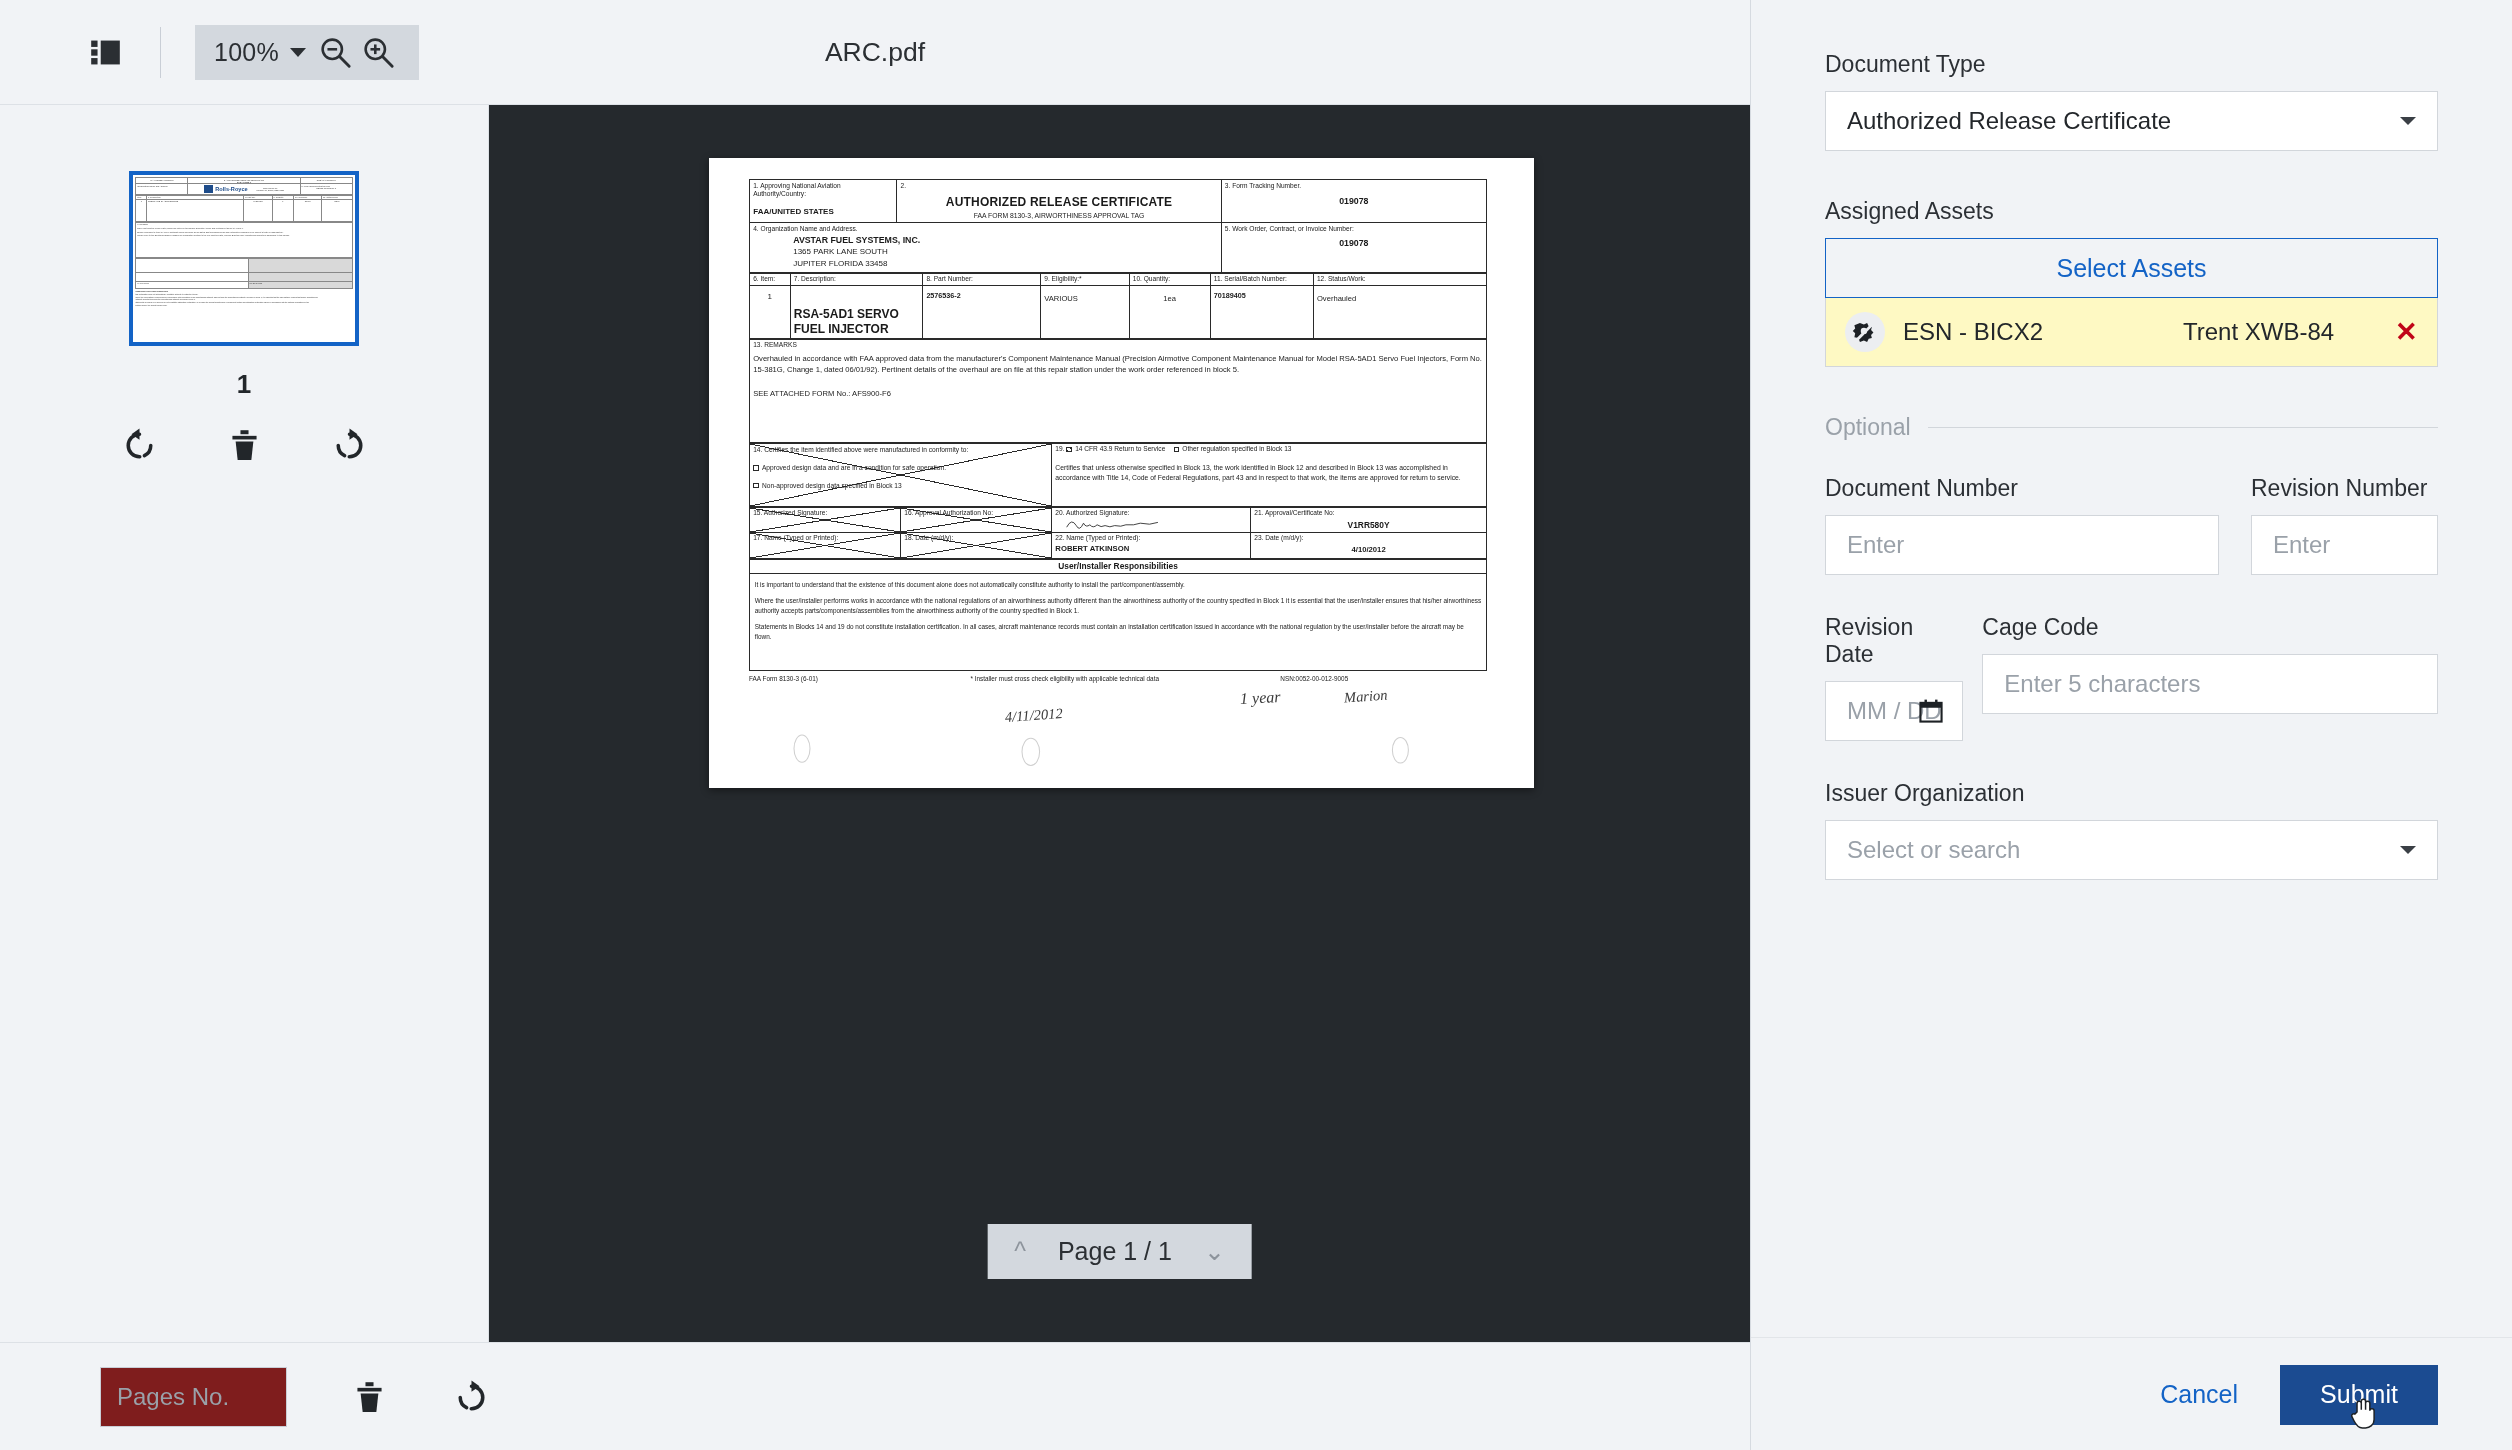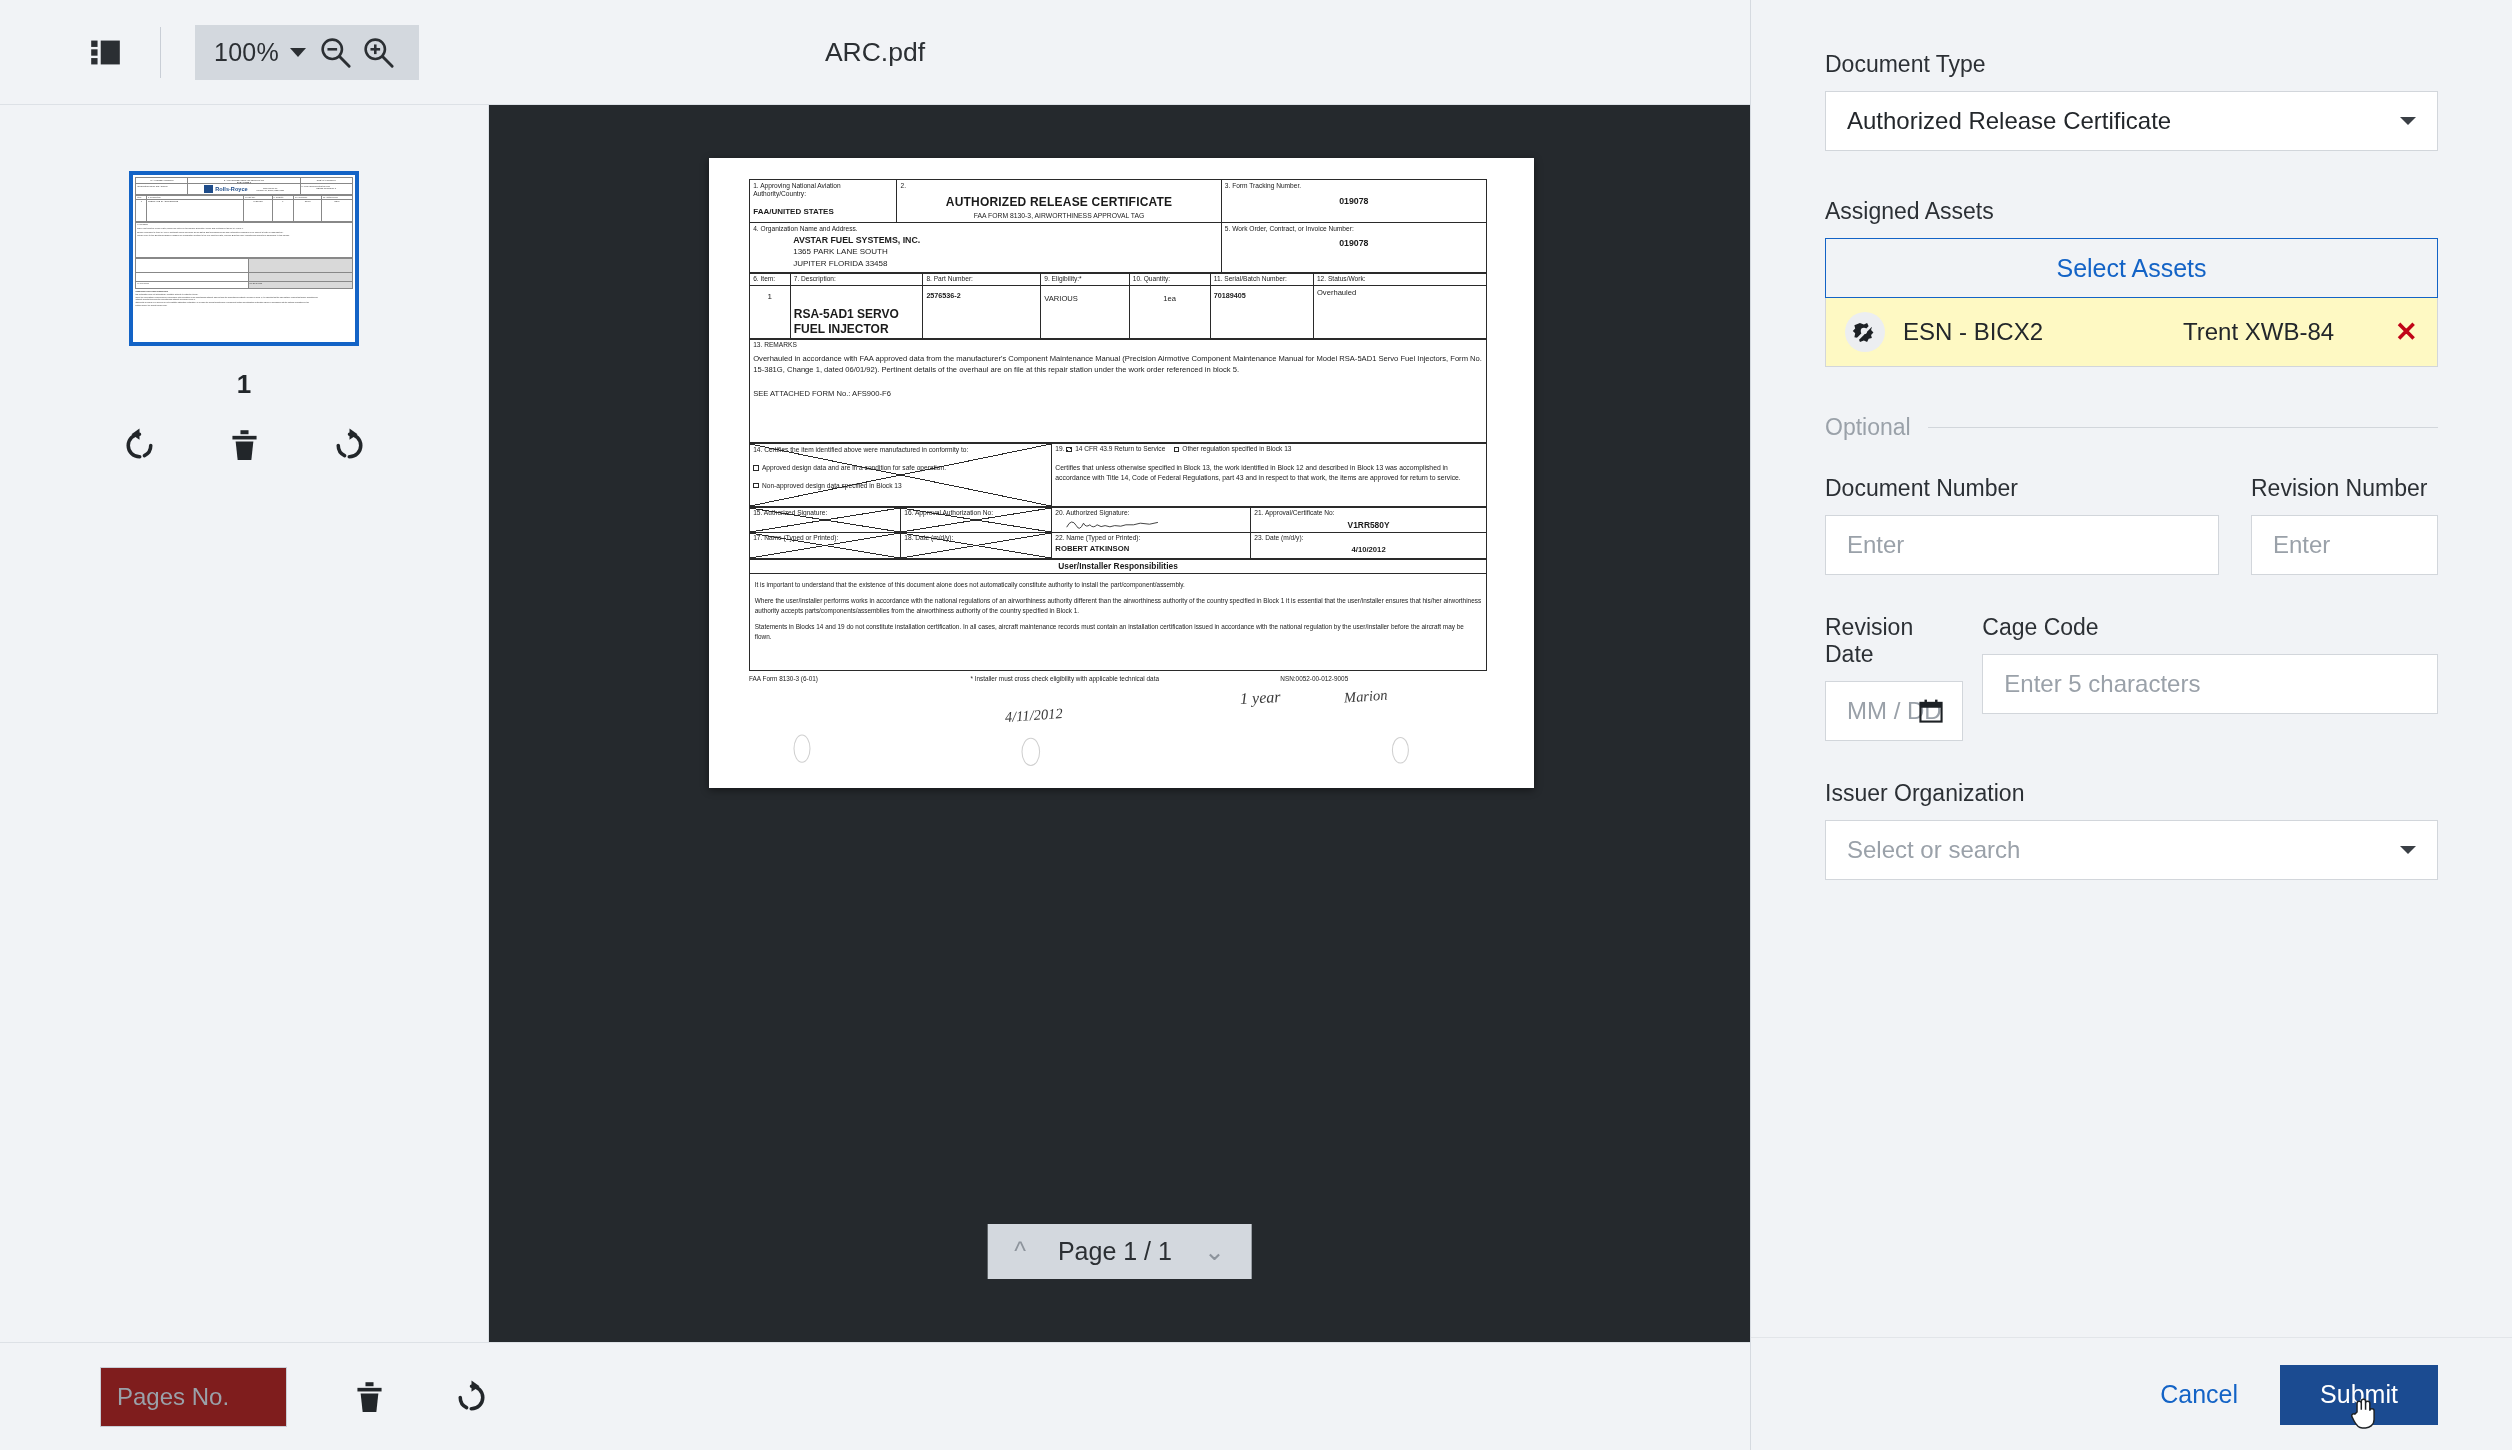--- a/index.html
+++ b/index.html
@@ -349,21 +349,21 @@
                 <td style="width:14%">11. Serial/Batch Number:</td>
                 <td>12.    Status/Work:</td>
               </tr>
               <tr style="height:27px">
                 <td class="ctr" style="font-size:8px;padding-top:6.4px">1</td>
                 <td class="t-b" style="font-size:12px;padding-top:21px">RSA-5AD1 SERVO FUEL INJECTOR</td>
                 <td class="t-b" style="font-size:7.2px;padding-top:6.4px">2576536-2</td>
                 <td style="font-size:7.6px;padding-top:8px">VARIOUS</td>
                 <td class="ctr" style="font-size:7.6px;padding-top:8px">1ea</td>
                 <td class="t-b" style="font-size:7.2px;padding-top:6.4px">70189405</td>
-                <td style="font-size:7.6px;padding-top:2px">Overhauled</td>
+                <td style="font-size:7.6px;padding-top:8px">Overhauled</td>
               </tr>
             </tbody>
               </table>
 
             <table>
               <tbody>
                   <tr>
                     <td style="height:103px">
                 <div class="t-sm">13.   REMARKS</div>
                 <p class="rem-p">Overhauled in accordance with FAA approved data from the manufacturer's Component Maintenance Manual (Precision Airmotive Component Maintenance Manual for Model RSA-5AD1 Servo Fuel Injectors, Form No. 15-381G, Change 1, dated 06/01/92).  Pertinent details of the overhaul are on file at this repair station under the work order referenced in block 5.</p>

